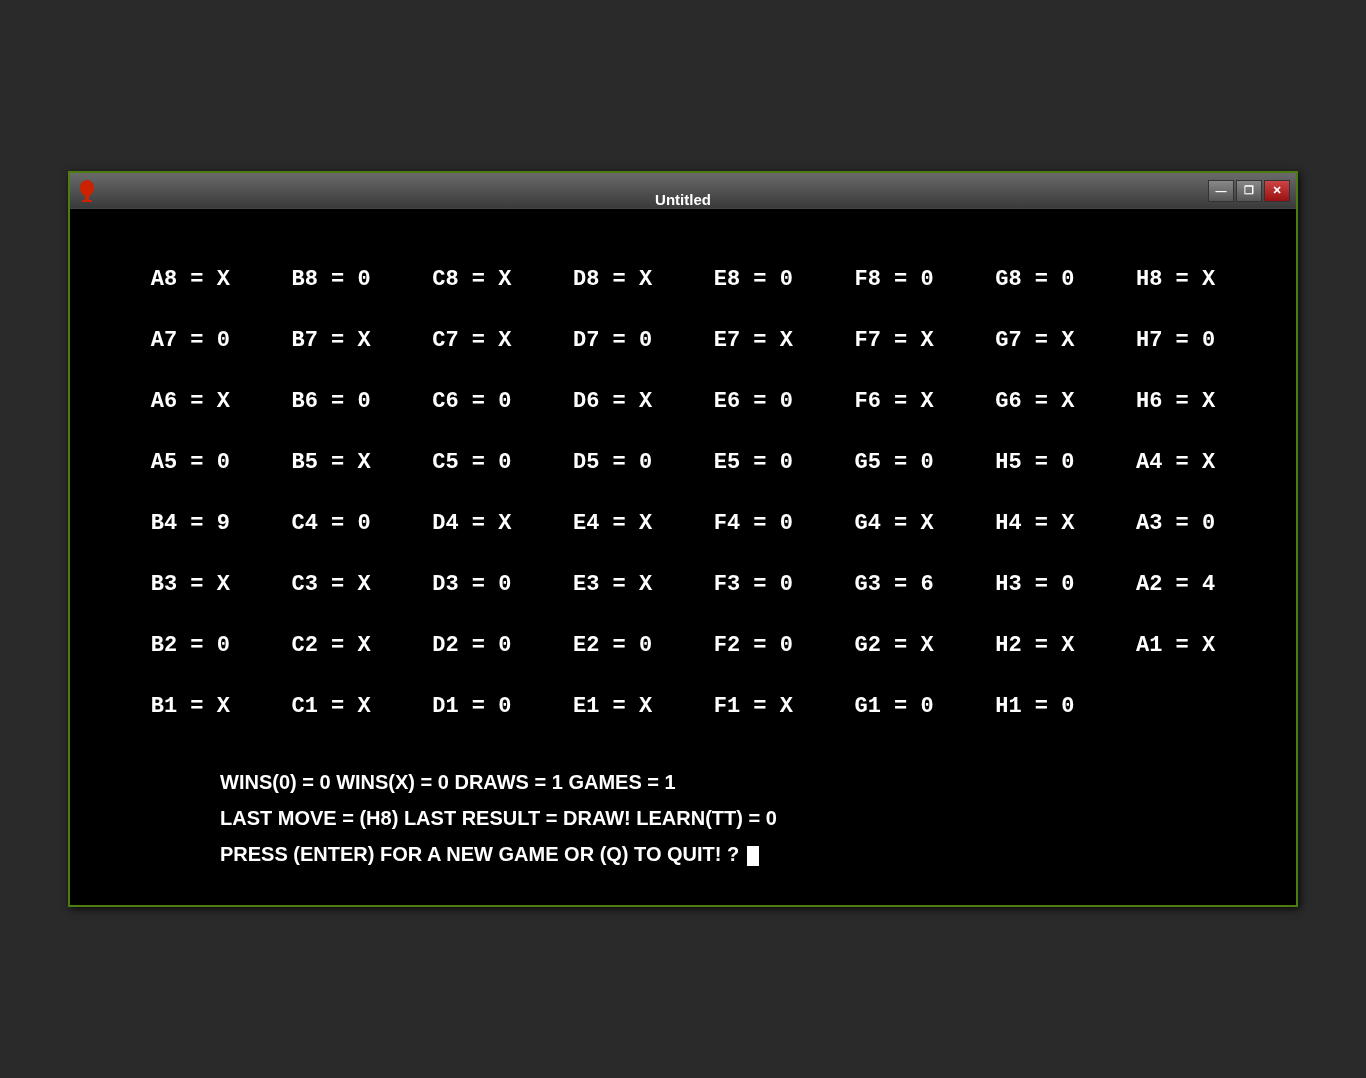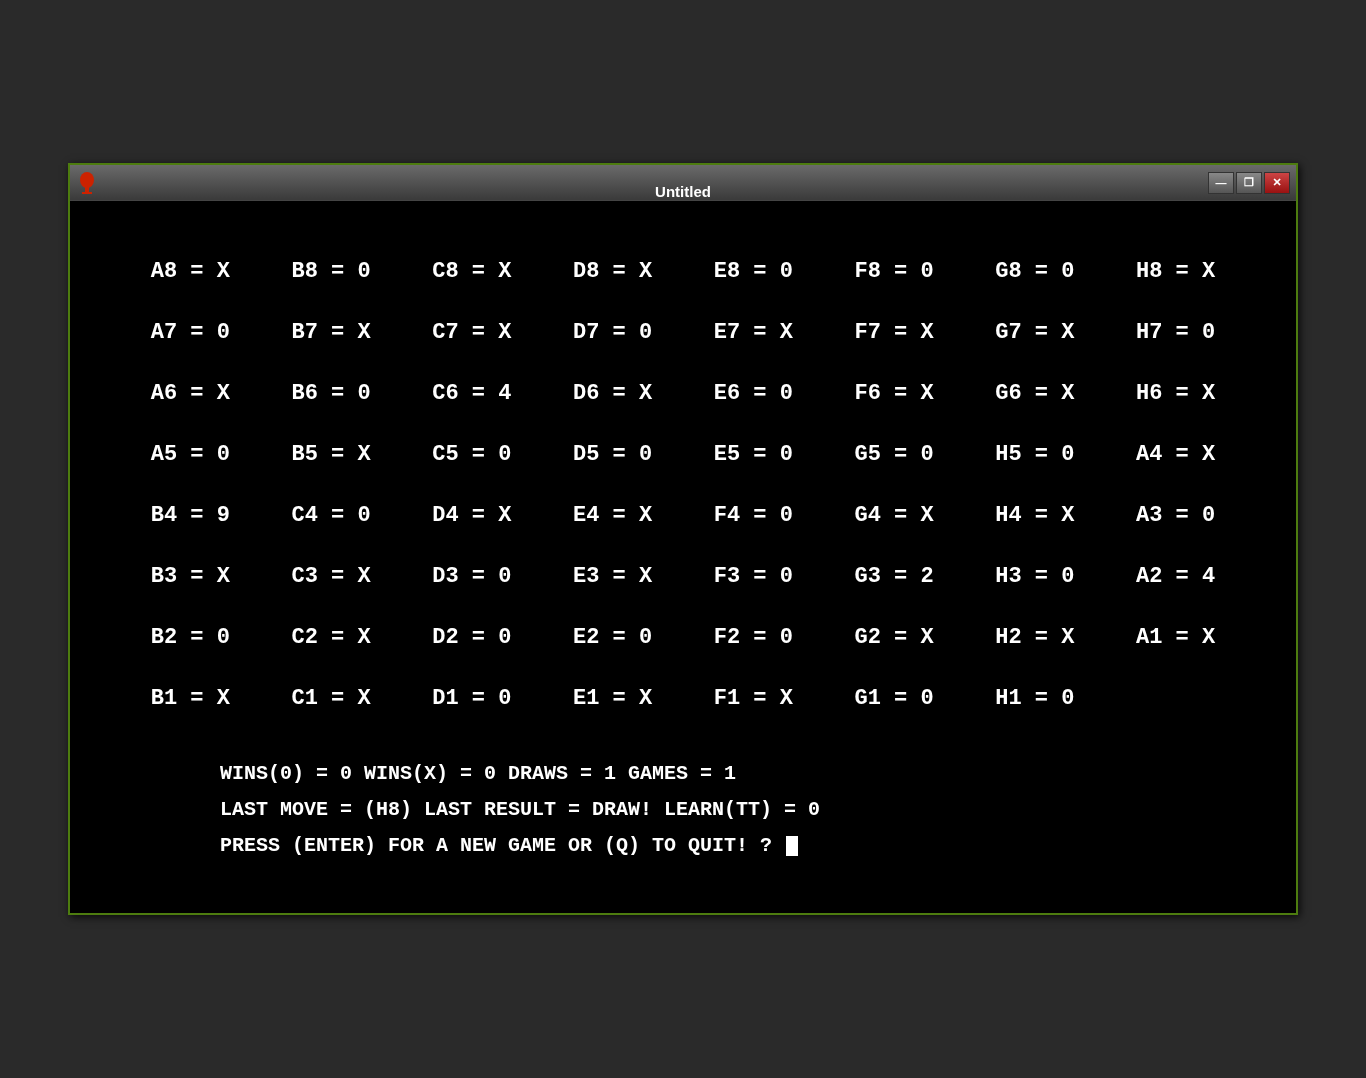--- a/index.html
+++ b/index.html
@@ -80,21 +80,21 @@
       cursor: pointer;
       font-weight: bold;
     }
 
     .win-btn.close {
       background: linear-gradient(to bottom, #cc4444, #991111);
     }
 
     .content {
       background: #000;
-      padding: 40px 50px 46px 50px;
+      padding: 40px 50px 30px 50px;
       font-family: 'Courier New', Courier, monospace;
       color: #fff;
     }
 
     .board-grid {
       display: grid;
       grid-template-columns: repeat(8, 1fr);
       gap: 0;
       margin-bottom: 30px;
     }
@@ -104,21 +104,21 @@
       font-size: 22px;
       font-weight: bold;
       color: #fff;
       font-family: 'Courier New', Courier, monospace;
       white-space: nowrap;
       text-align: center;
     }
 
     .status-area {
       margin-top: 10px;
-      font-family: Liberation Mono, monospace;
+      font-family: Liberation Sans, sans-serif;
       color: #fff;
       font-size: 20px;
       font-weight: bold;
       padding-left: 100px;
     }
 
     .status-line {
       margin-bottom: 6px;
       line-height: 1.5;
     }
@@ -173,21 +173,21 @@
         <div class="cell">A7 = 0</div>
         <div class="cell">B7 = X</div>
         <div class="cell">C7 = X</div>
         <div class="cell">D7 = 0</div>
         <div class="cell">E7 = X</div>
         <div class="cell">F7 = X</div>
         <div class="cell">G7 = X</div>
         <div class="cell">H7 = 0</div>
         <div class="cell">A6 = X</div>
         <div class="cell">B6 = 0</div>
-        <div class="cell">C6 = 4</div>
+        <div class="cell">C6 = 0</div>
         <div class="cell">D6 = X</div>
         <div class="cell">E6 = 0</div>
         <div class="cell">F6 = X</div>
         <div class="cell">G6 = X</div>
         <div class="cell">H6 = X</div>
         <div class="cell">A5 = 0</div>
         <div class="cell">B5 = X</div>
         <div class="cell">C5 = 0</div>
         <div class="cell">D5 = 0</div>
         <div class="cell">E5 = 0</div>
@@ -200,21 +200,21 @@
         <div class="cell">E4 = X</div>
         <div class="cell">F4 = 0</div>
         <div class="cell">G4 = X</div>
         <div class="cell">H4 = X</div>
         <div class="cell">A3 = 0</div>
         <div class="cell">B3 = X</div>
         <div class="cell">C3 = X</div>
         <div class="cell">D3 = 0</div>
         <div class="cell">E3 = X</div>
         <div class="cell">F3 = 0</div>
-        <div class="cell">G3 = 2</div>
+        <div class="cell">G3 = 6</div>
         <div class="cell">H3 = 0</div>
         <div class="cell">A2 = 4</div>
         <div class="cell">B2 = 0</div>
         <div class="cell">C2 = X</div>
         <div class="cell">D2 = 0</div>
         <div class="cell">E2 = 0</div>
         <div class="cell">F2 = 0</div>
         <div class="cell">G2 = X</div>
         <div class="cell">H2 = X</div>
         <div class="cell">A1 = X</div>

